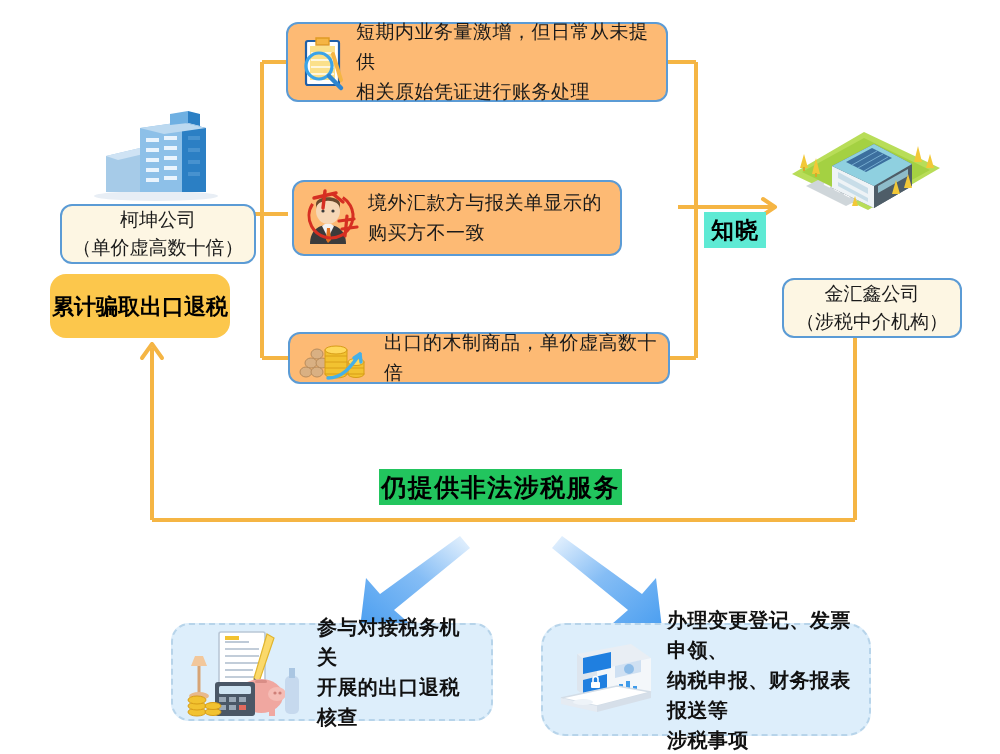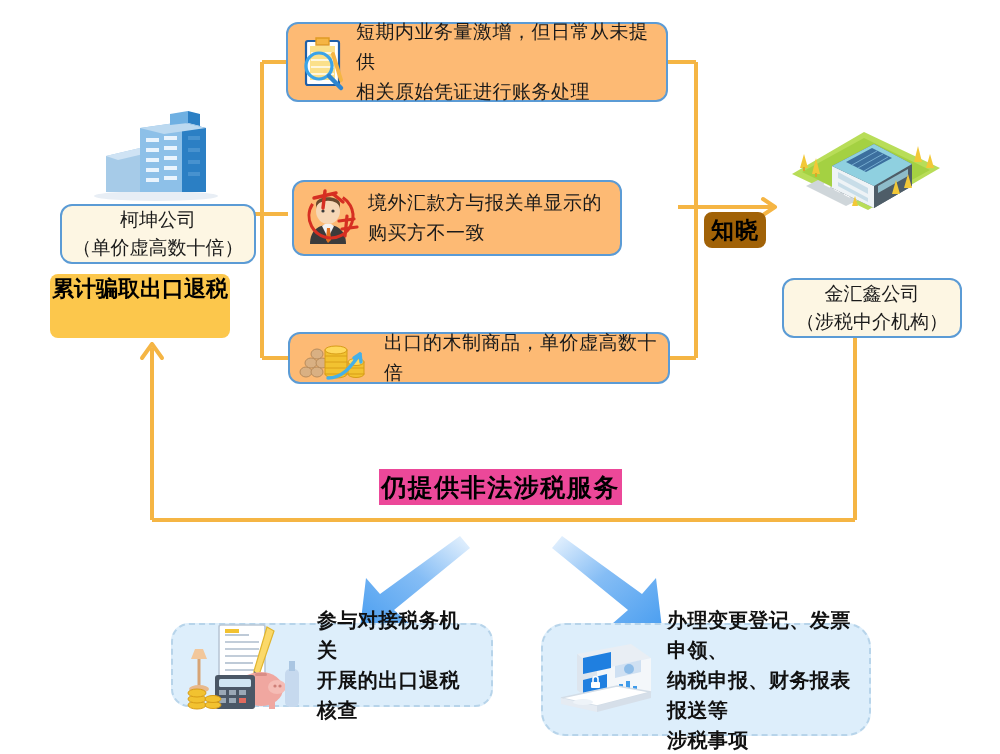--- a/index.html
+++ b/index.html
@@ -57,49 +57,48 @@
     font-size: 19px;
     line-height: 28px;
     color: #1a1a1a;
     white-space: nowrap;
   }
 
   
   .chip-amount {
     box-sizing: border-box;
     background: #fcc74c;
-    border-radius: 8px;
+    border-radius: 16px;
     display: flex;
     flex-direction: column;
     align-items: center;
-    justify-content: space-between;
+    justify-content: center;
     text-align: center;
     font-weight: bold;
   }
   .chip-amount .ln {
     font-size: 22px;
     line-height: 29px;
     color: #000;
     white-space: nowrap;
   }
   .chip-know {
     box-sizing: border-box;
-    background: #a16207;
+    background: #5eead4;
     display: flex;
     align-items: center;
     justify-content: center;
     font-size: 23px;
     font-weight: bold;
     color: #000;
     letter-spacing: 1px;
-    border-radius: 8px;
   }
   .chip-illegal {
     box-sizing: border-box;
-    background: #ec4899;
+    background: #22c55e;
     display: flex;
     align-items: center;
     justify-content: center;
     font-size: 25px;
     font-weight: bold;
     color: #000;
     letter-spacing: 1.5px;
   }
 
   
@@ -355,21 +354,21 @@
       <path d="M30,42 C44,42 52,32 62,18" fill="none" stroke="#45b0e8" stroke-width="3.4" stroke-linecap="round"></path>
       <path d="M62,18 L56,22 M62,18 L63,26" fill="none" stroke="#45b0e8" stroke-width="3.4" stroke-linecap="round"></path>
     </svg>
     <div class="txt">出口的木制商品，单价虚高数十倍</div>
   </div>
 
   <div class="chip-illegal abs" style="left:379px; top:469px; width:243px; height:36px;">
     <span>仍提供非法涉税服务</span>
   </div>
 
-  <div class="servicebox abs" style="left:171px; top:623px; width:322px; height:84px;">
+  <div class="servicebox abs" style="left:171px; top:623px; width:322px; height:98px;">
     <svg class="ico" width="122" height="92" viewBox="0 0 122 92">
 
       <rect x="34" y="6" width="46" height="56" rx="2" fill="#ffffff" stroke="#b9c7d6" stroke-width="1.6"></rect>
       <g stroke="#aebdcd" stroke-width="1.6">
         <path d="M40,16 H64"></path>
           <path d="M40,23 H74"></path>
           <path d="M40,30 H74"></path>
         <path d="M40,37 H74"></path>
           <path d="M40,44 H68"></path>
           <path d="M40,51 H74"></path>

